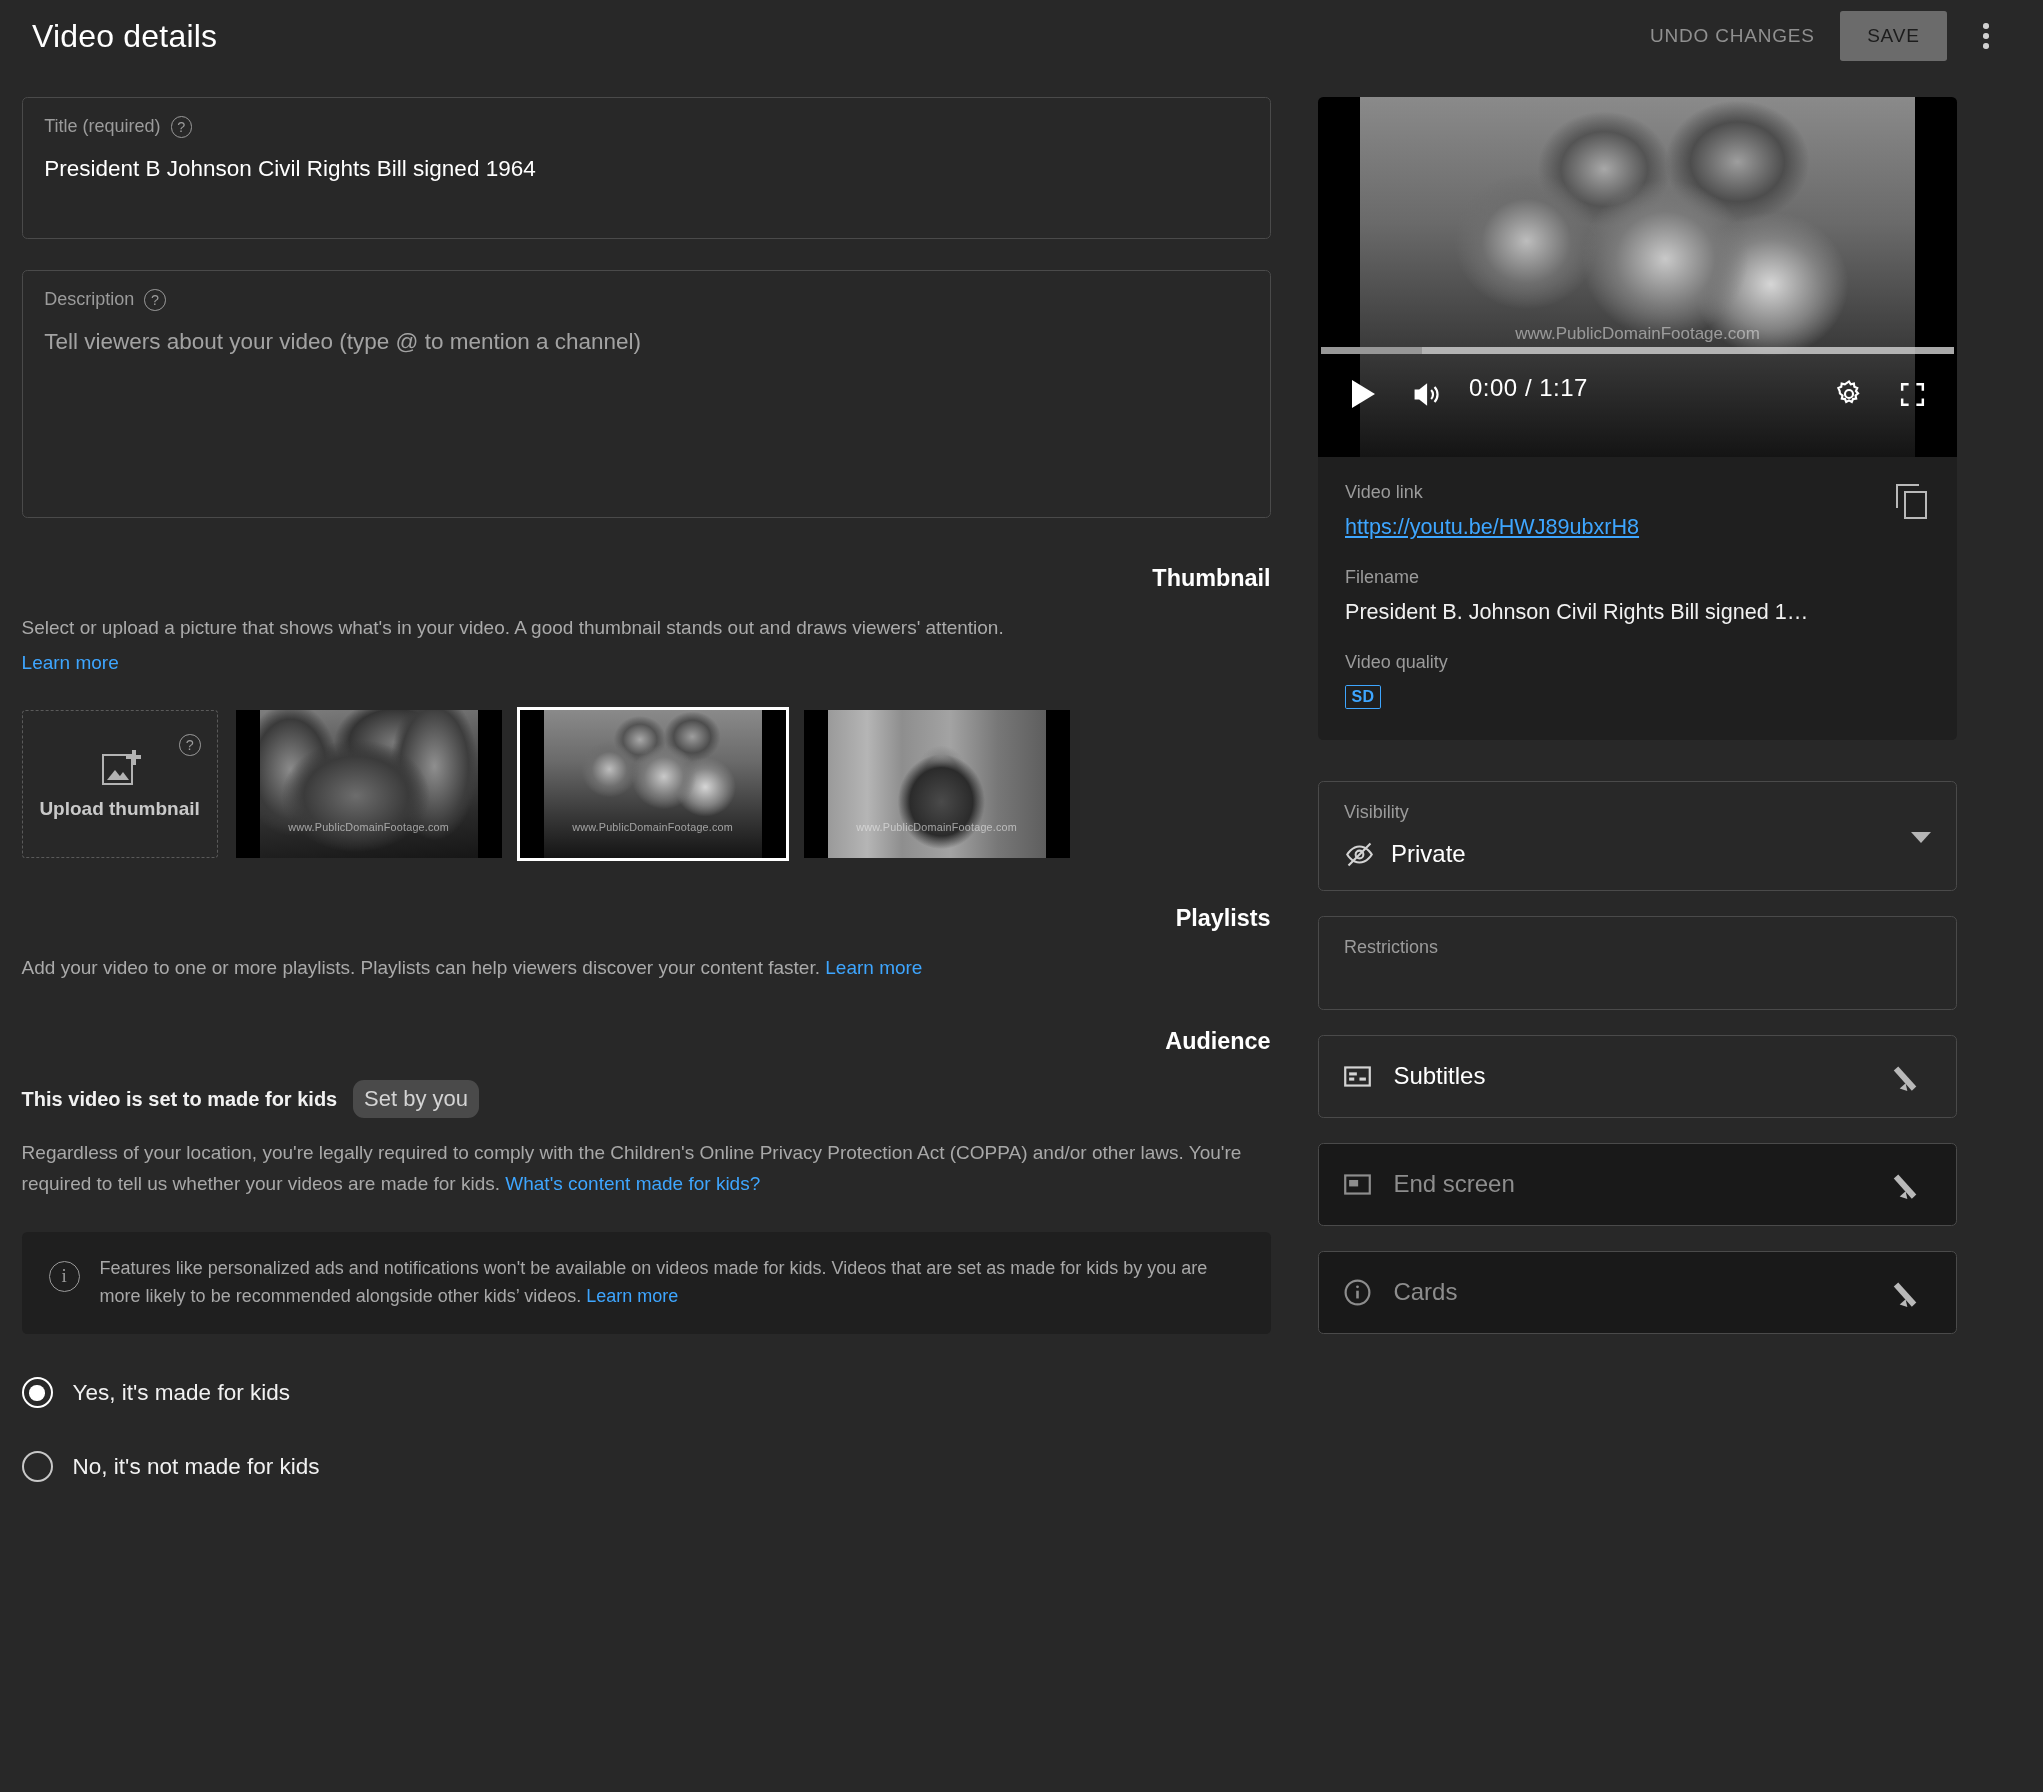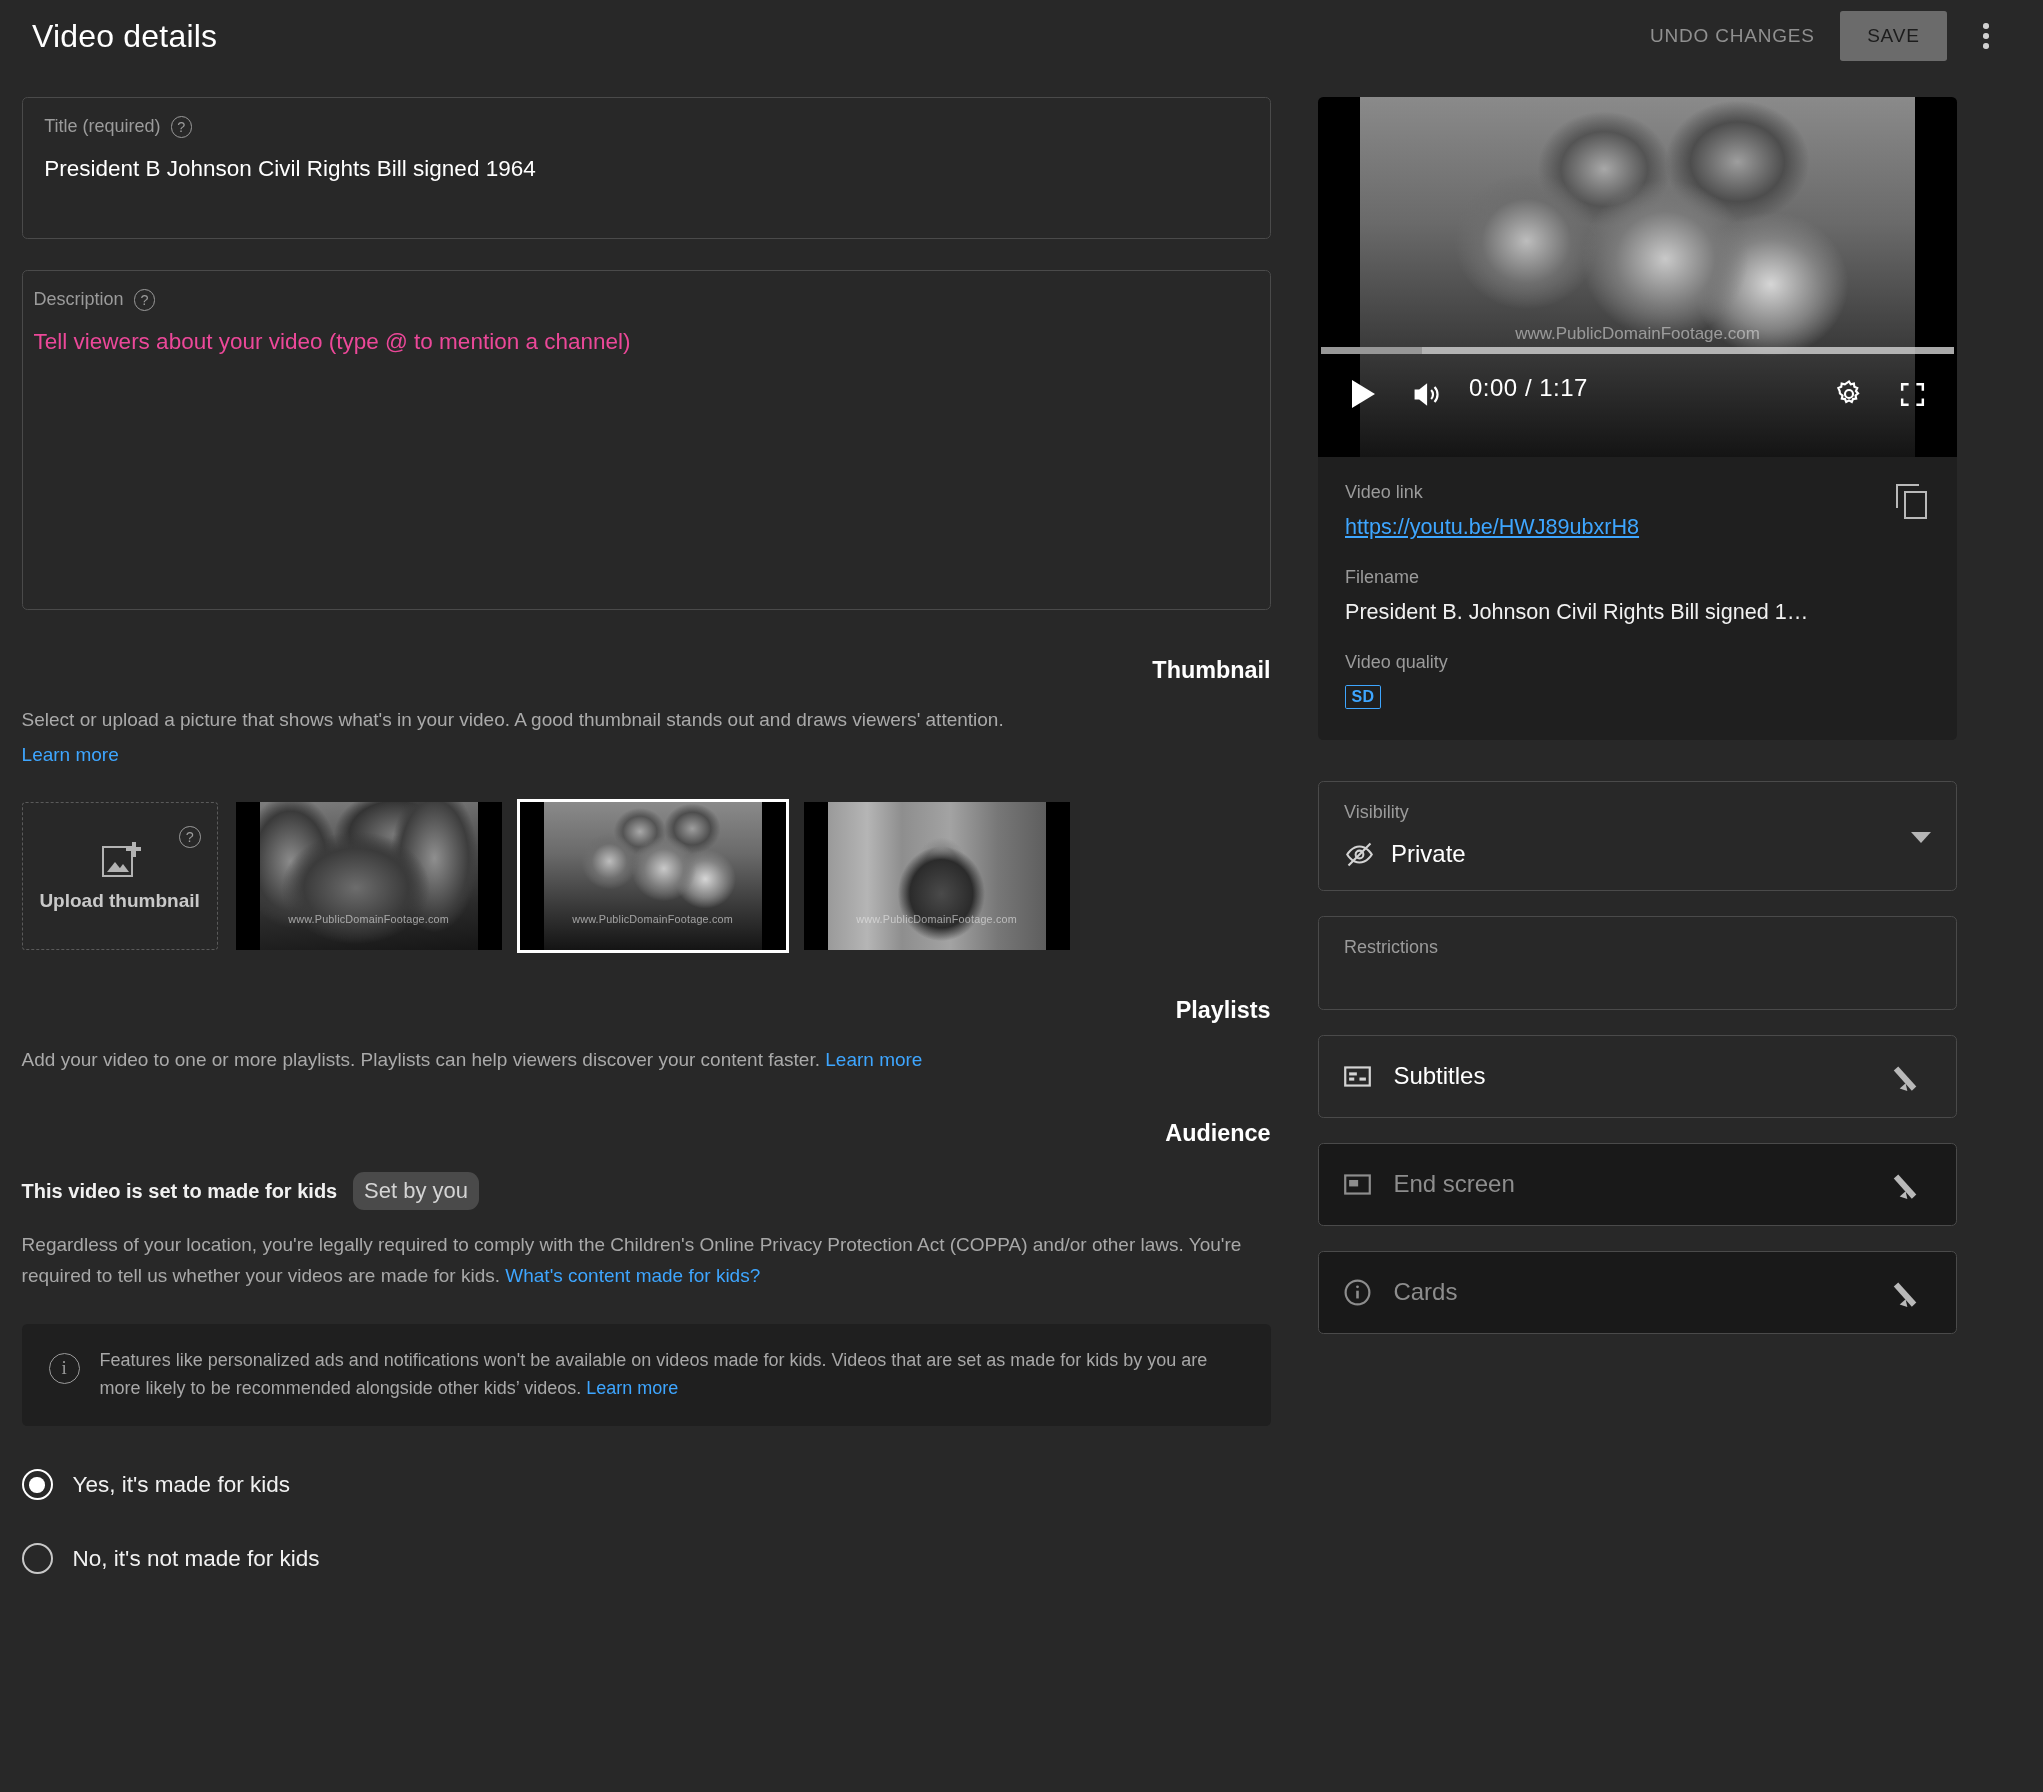--- a/index.html
+++ b/index.html
@@ -40,24 +40,24 @@
     border: 0.9px solid #4a4a4a; border-radius: 5.4px;
     background: #282828; padding: 18px 21.6px 20px 21.6px; position: relative;
   }
   .field-label { font-size: 18px; color: #9b9b9b; display:flex; gap: 10px; }
   .help-icon {
     width: 21.6px; height: 21.6px; border: 1.4px solid #9b9b9b; border-radius: 50%;
     display:inline-flex; align-items:center; justify-content:center;
     font-size: 14.4px; color: #9b9b9b; line-height: 1;
   }
   .field-value { font-size: 22.5px; color: #fff; margin-top: 18px; }
-  .field-placeholder { font-size: 22.5px; color: #ec4899; margin-top: 18px; }
+  .field-placeholder { font-size: 22.5px; color: #a3a3a3; margin-top: 18px; }
 
   .title-box { height: 142px; }
-  .desc-box { margin-top: 31px; height: 340px; padding-left: 11px; }
+  .desc-box { margin-top: 31px; height: 248px; }
 
   
   .section-h { font-size: 23.4px; font-weight: 700; color: #fff; margin-top: 47px; text-align: right; }
   .section-p { font-size: 19px; color: #aaa; margin-top: 23.4px; line-height: 1.35; }
   .link { color: #3ea6ff; text-decoration: none; }
 
   
   .thumb-row { display: flex; gap: 18px; margin-top: 34px; }
   .upload-thumb {
     width: 196px; height: 148px; border: 1.8px dashed #5a5a5a; border-radius: 3.6px;

